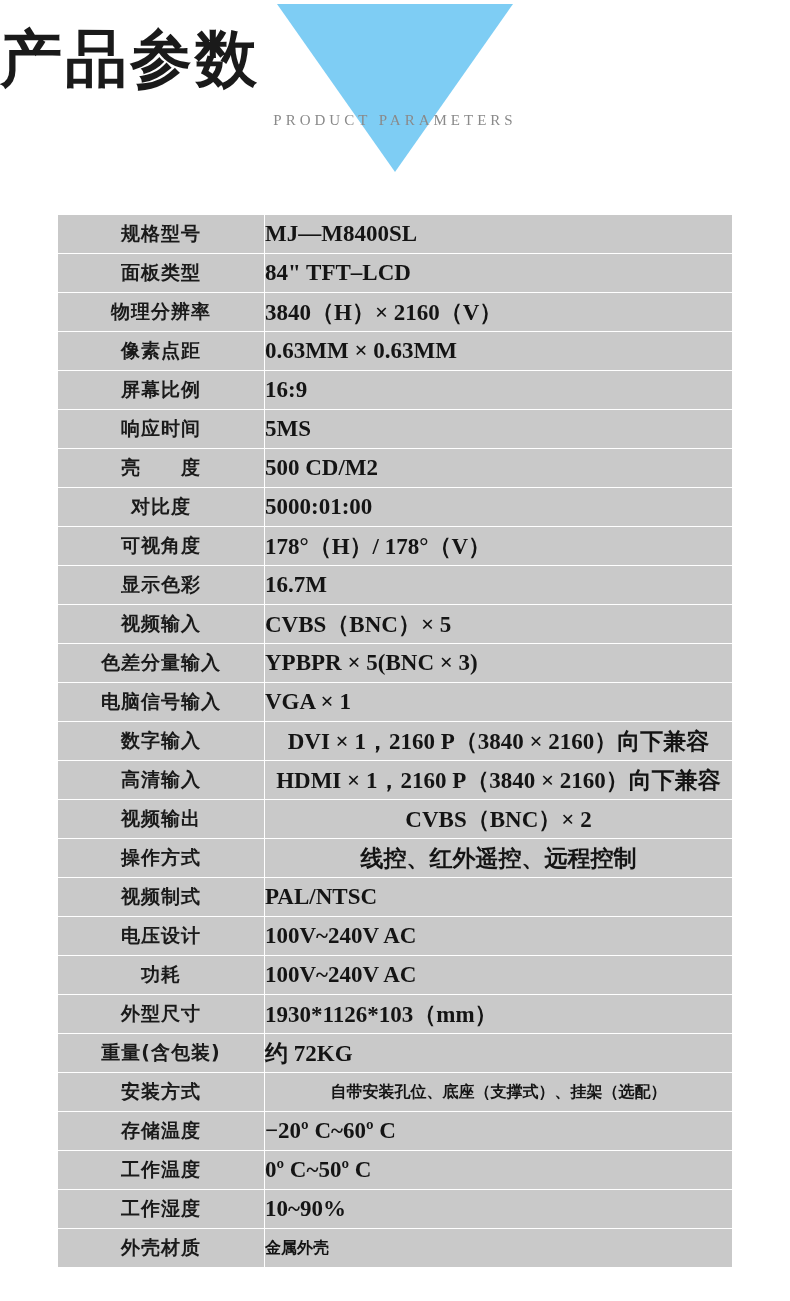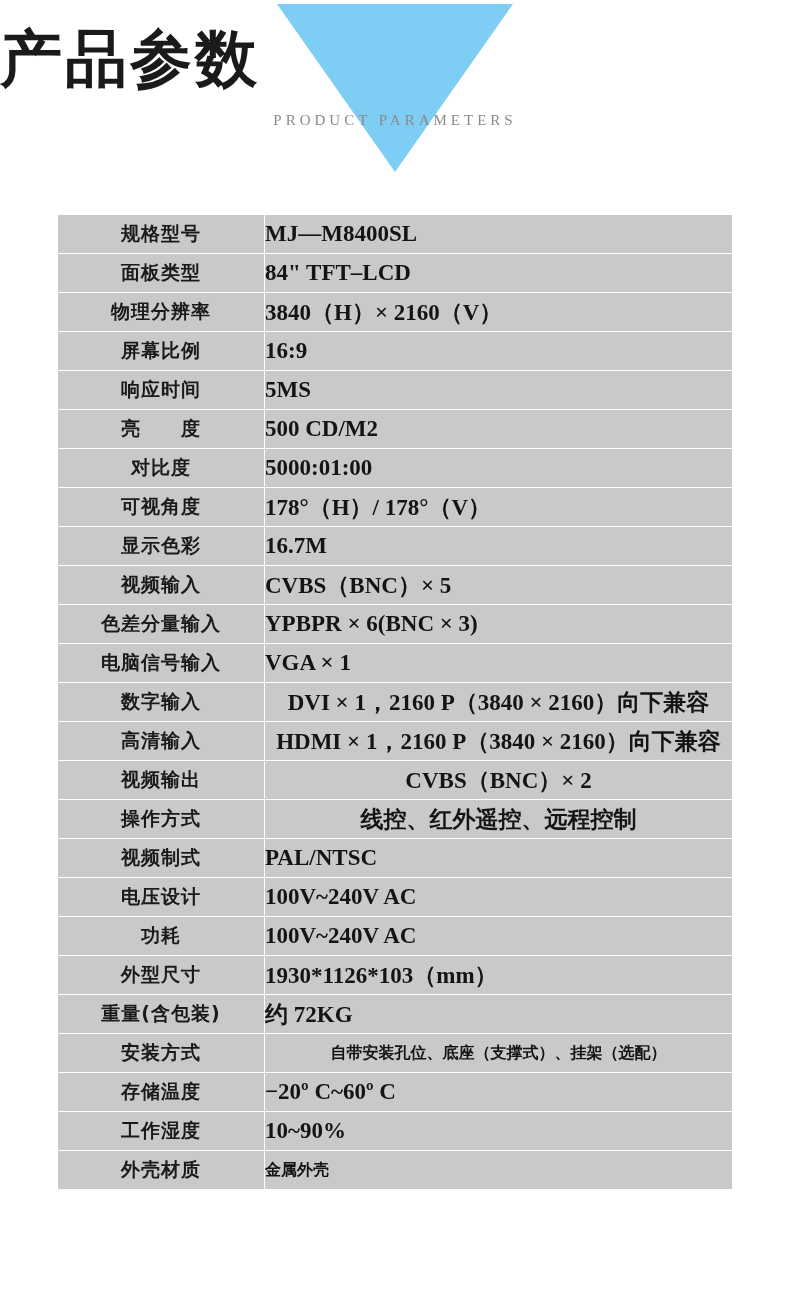--- a/index.html
+++ b/index.html
@@ -124,20 +124,24 @@
         </tr>
         <tr>
           <td class="cell-label">面板类型</td>
           <td class="cell-value">84" TFT–LCD</td>
         </tr>
         <tr>
           <td class="cell-label">物理分辨率</td>
           <td class="cell-value">3840（H）× 2160（V）</td>
         </tr>
         <tr>
+          <td class="cell-label">像素点距</td>
+          <td class="cell-value">0.63MM × 0.63MM</td>
+        </tr>
+        <tr>
           <td class="cell-label">屏幕比例</td>
           <td class="cell-value">16:9</td>
         </tr>
         <tr>
           <td class="cell-label">响应时间</td>
           <td class="cell-value">5MS</td>
         </tr>
         <tr>
           <td class="cell-label">亮　　度</td>
           <td class="cell-value">500 CD/M2</td>
@@ -153,21 +157,21 @@
         <tr>
           <td class="cell-label">显示色彩</td>
           <td class="cell-value">16.7M</td>
         </tr>
         <tr>
           <td class="cell-label">视频输入</td>
           <td class="cell-value">CVBS（BNC）× 5</td>
         </tr>
         <tr>
           <td class="cell-label">色差分量输入</td>
-          <td class="cell-value">YPBPR × 6(BNC × 3)</td>
+          <td class="cell-value">YPBPR × 5(BNC × 3)</td>
         </tr>
         <tr>
           <td class="cell-label">电脑信号输入</td>
           <td class="cell-value">VGA × 1</td>
         </tr>
         <tr>
           <td class="cell-label">数字输入</td>
           <td class="cell-value center">DVI × 1，2160 P（3840 × 2160）向下兼容</td>
         </tr>
         <tr>
@@ -204,20 +208,24 @@
         </tr>
         <tr>
           <td class="cell-label">安装方式</td>
           <td class="cell-value center small">自带安装孔位、底座（支撑式）、挂架（选配）</td>
         </tr>
         <tr>
           <td class="cell-label">存储温度</td>
           <td class="cell-value">−20º C~60º C</td>
         </tr>
         <tr>
+          <td class="cell-label">工作温度</td>
+          <td class="cell-value">0º C~50º C</td>
+        </tr>
+        <tr>
           <td class="cell-label">工作湿度</td>
           <td class="cell-value">10~90%</td>
         </tr>
         <tr>
           <td class="cell-label">外壳材质</td>
           <td class="cell-value small">金属外壳</td>
         </tr>
       </tbody>
   </table>
 

